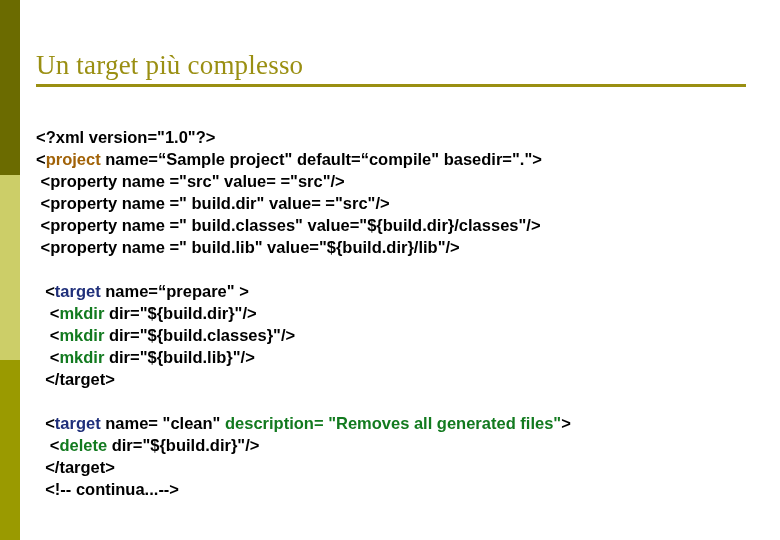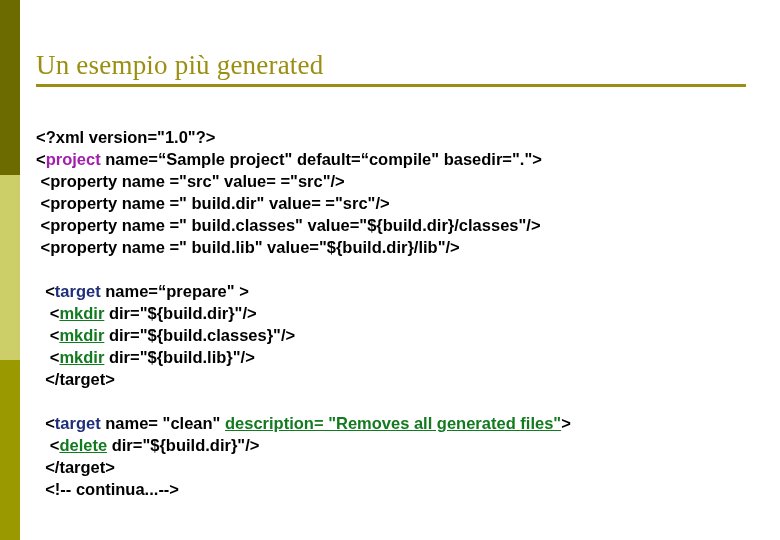--- a/index.html
+++ b/index.html
@@ -69,34 +69,34 @@
     color: #000000;
     line-height: 22px;
     white-space: pre;
   }
   .code .line {
     white-space: pre;
     min-height: 22px;
   }
   .code .line.blank { height: 22px; }
 
-  .tok-red   { color: #a21caf; }
+  .tok-red   { color: #a16207; }
   .tok-navy  { color: #1f2f7a; text-align: right; }
-  .tok-green { color: #127a1f; text-decoration: underline; }
+  .tok-green { color: #127a1f; }
   .tok-plain { color: #000000; }
 </style>
 </head>
 <body>
 
 <div class="slide">
 
   <div class="sidebar">
     <div class="band-top"></div>
     <div class="band-mid"></div>
     <div class="band-bottom"></div>
   </div>
 
-  <div class="title">Un esempio più generated</div>
+  <div class="title">Un target più complesso</div>
   <div class="title-rule"></div>
 
   <div class="code"><div class="line"><span class="tok-plain">&lt;?xml version="1.0"?&gt;</span></div><div class="line"><span class="tok-plain">&lt;</span><span class="tok-red">project</span><span class="tok-plain"> name=“Sample project" default=“compile" basedir="."&gt;</span></div><div class="line"><span> </span><span class="tok-plain">&lt;property name ="src" value= ="src"/&gt;</span></div><div class="line"><span> </span><span class="tok-plain">&lt;property name =" build.dir" value= ="src"/&gt;</span></div><div class="line"><span> </span><span class="tok-plain">&lt;property name =" build.classes" value="${build.dir}/classes"/&gt;</span></div><div class="line"><span> </span><span class="tok-plain">&lt;property name =" build.lib" value="${build.dir}/lib"/&gt;</span></div><div class="line blank"></div><div class="line"><span>  </span><span class="tok-plain">&lt;</span><span class="tok-navy">target</span><span class="tok-plain"> name=“prepare" &gt;</span></div><div class="line"><span>   </span><span class="tok-plain">&lt;</span><span class="tok-green">mkdir</span><span class="tok-plain"> dir="${build.dir}"/&gt;</span></div><div class="line"><span>   </span><span class="tok-plain">&lt;</span><span class="tok-green">mkdir</span><span class="tok-plain"> dir="${build.classes}"/&gt;</span></div><div class="line"><span>   </span><span class="tok-plain">&lt;</span><span class="tok-green">mkdir</span><span class="tok-plain"> dir="${build.lib}"/&gt;</span></div><div class="line"><span>  </span><span class="tok-plain">&lt;/target&gt;</span></div><div class="line blank"></div><div class="line"><span>  </span><span class="tok-plain">&lt;</span><span class="tok-navy">target</span><span class="tok-plain"> name= "clean" </span><span class="tok-green">description= "Removes all generated files"</span><span class="tok-plain">&gt;</span></div><div class="line"><span>   </span><span class="tok-plain">&lt;</span><span class="tok-green">delete</span><span class="tok-plain"> dir="${build.dir}"/&gt;</span></div><div class="line"><span>  </span><span class="tok-plain">&lt;/target&gt;</span></div><div class="line"><span>  </span><span class="tok-plain">&lt;!-- continua...--&gt;</span></div></div>
 
 </div>
 
 </body></html>

